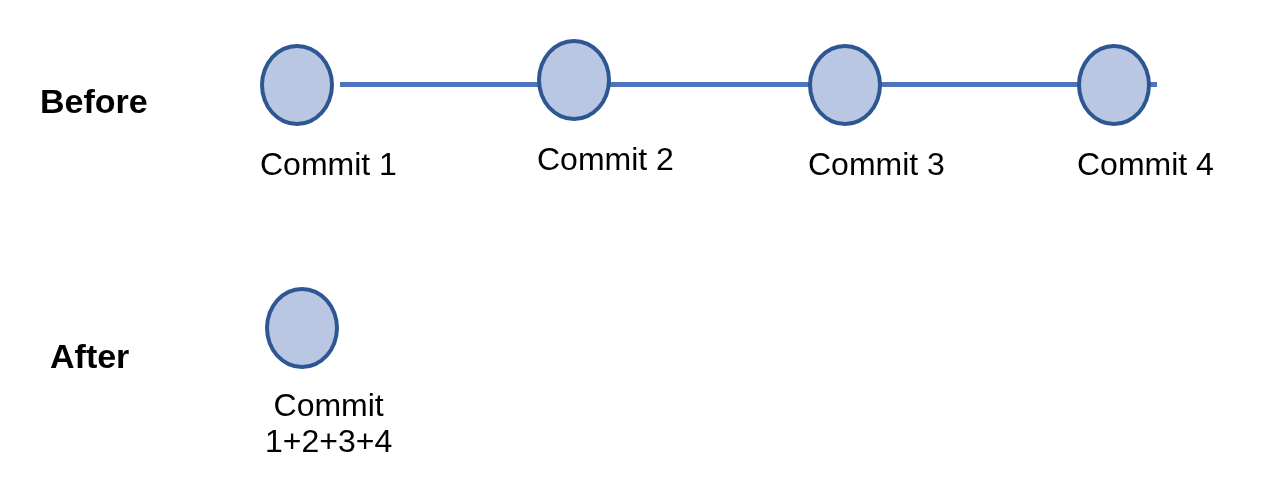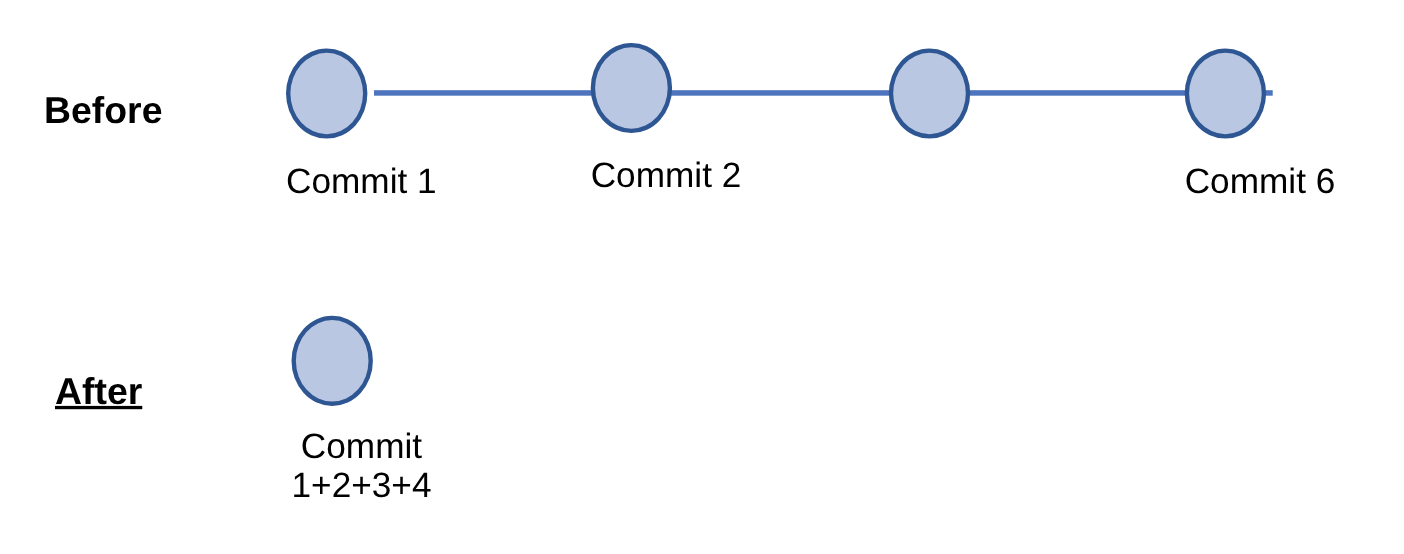--- a/index.html
+++ b/index.html
@@ -18,21 +18,21 @@
   }
   .row-label {
     position: absolute;
     font-size: 34px;
     font-weight: 700;
     color: var(--text, #000000);
     line-height: 1.05;
     white-space: nowrap;
   }
   .before-label { left: 40px; top: 84px; }
-  .after-label  { left: 50px; top: 339px; text-decoration: underline; }
+  .after-label  { left: 50px; top: 339px; }
   .connector {
     position: absolute;
     left: 340px;
     top: 82px;
     width: 817px;
     height: 5px;
     background: var(--connector, #4d74bd);
     z-index: 0;
   }
   .node {
@@ -75,25 +75,26 @@
     <div class="node-label">Commit 1</div>
   </div>
 
   <div class="node" style="left:537px; top:39px">
     <div class="circle"></div>
     <div class="node-label">Commit 2</div>
   </div>
 
   <div class="node" style="left:808px; top:44px">
     <div class="circle"></div>
+    <div class="node-label">Commit 3</div>
   </div>
 
   <div class="node" style="left:1077px; top:44px">
     <div class="circle"></div>
-    <div class="node-label">Commit 6</div>
+    <div class="node-label">Commit 4</div>
   </div>
 
   <div class="row-label after-label">After</div>
 
   <div class="node after-node" style="left:265px; top:287px">
     <div class="circle"></div>
     <div class="node-label">
       <span>Commit</span><br>
       <span>1+2+3+4</span>
     </div>

